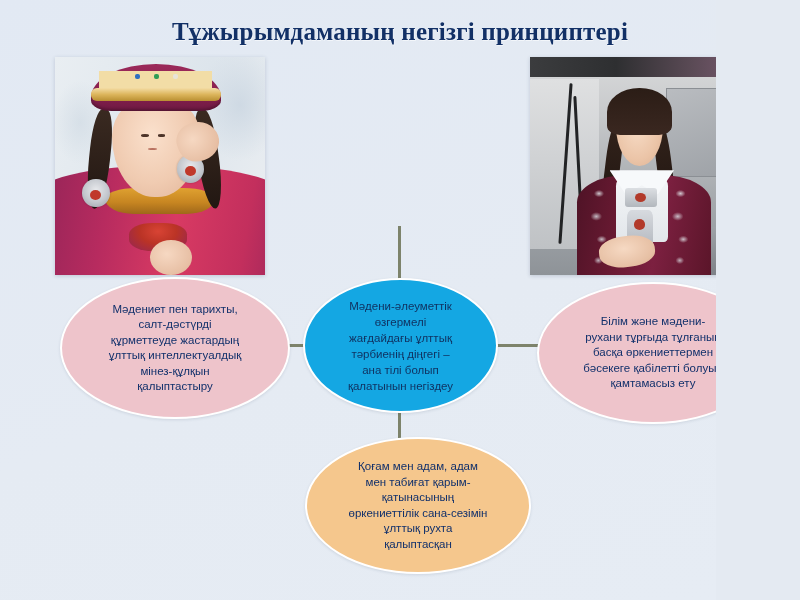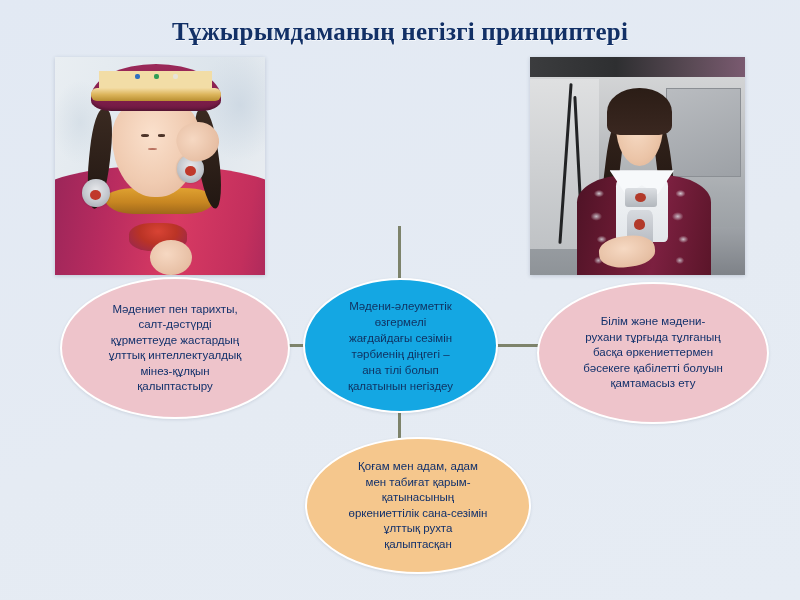--- a/index.html
+++ b/index.html
@@ -11,21 +11,21 @@
     height: 600px;
     overflow: hidden;
     background: #e4eaf2;
     font-family: "Liberation Sans", sans-serif;
     position: relative;
   }
 
   #slide {
     position: absolute;
     left: 0; top: 0;
-    width: 800px;
+    width: 716px;
     height: 600px;
     background: linear-gradient(160deg, #e2e9f3 0%, #e5ebf3 55%, #e6ecf4 100%);
     overflow: hidden;
   }
 
   
   #slide-title {
     position: absolute;
     left: 0;
     top: 18px;
@@ -525,21 +525,21 @@
 салт-дәстүрді
 құрметтеуде жастардың
 ұлттық интеллектуалдық
 мінез-құлқын
 қалыптастыру</span>
   </div>
 
   <div class="node" id="node-center">
     <span class="node-text">Мәдени-әлеуметтік
 өзгермелі
-жағдайдағы сезімін
+жағдайдағы ұлттық
 тәрбиенің діңгегі –
 ана тілі болып
 қалатынын негіздеу</span>
   </div>
 
   <div class="node" id="node-right">
     <span class="node-text">Білім және мәдени-
 рухани тұрғыда тұлғаның
 басқа өркениеттермен
 бәсекеге қабілетті болуын

